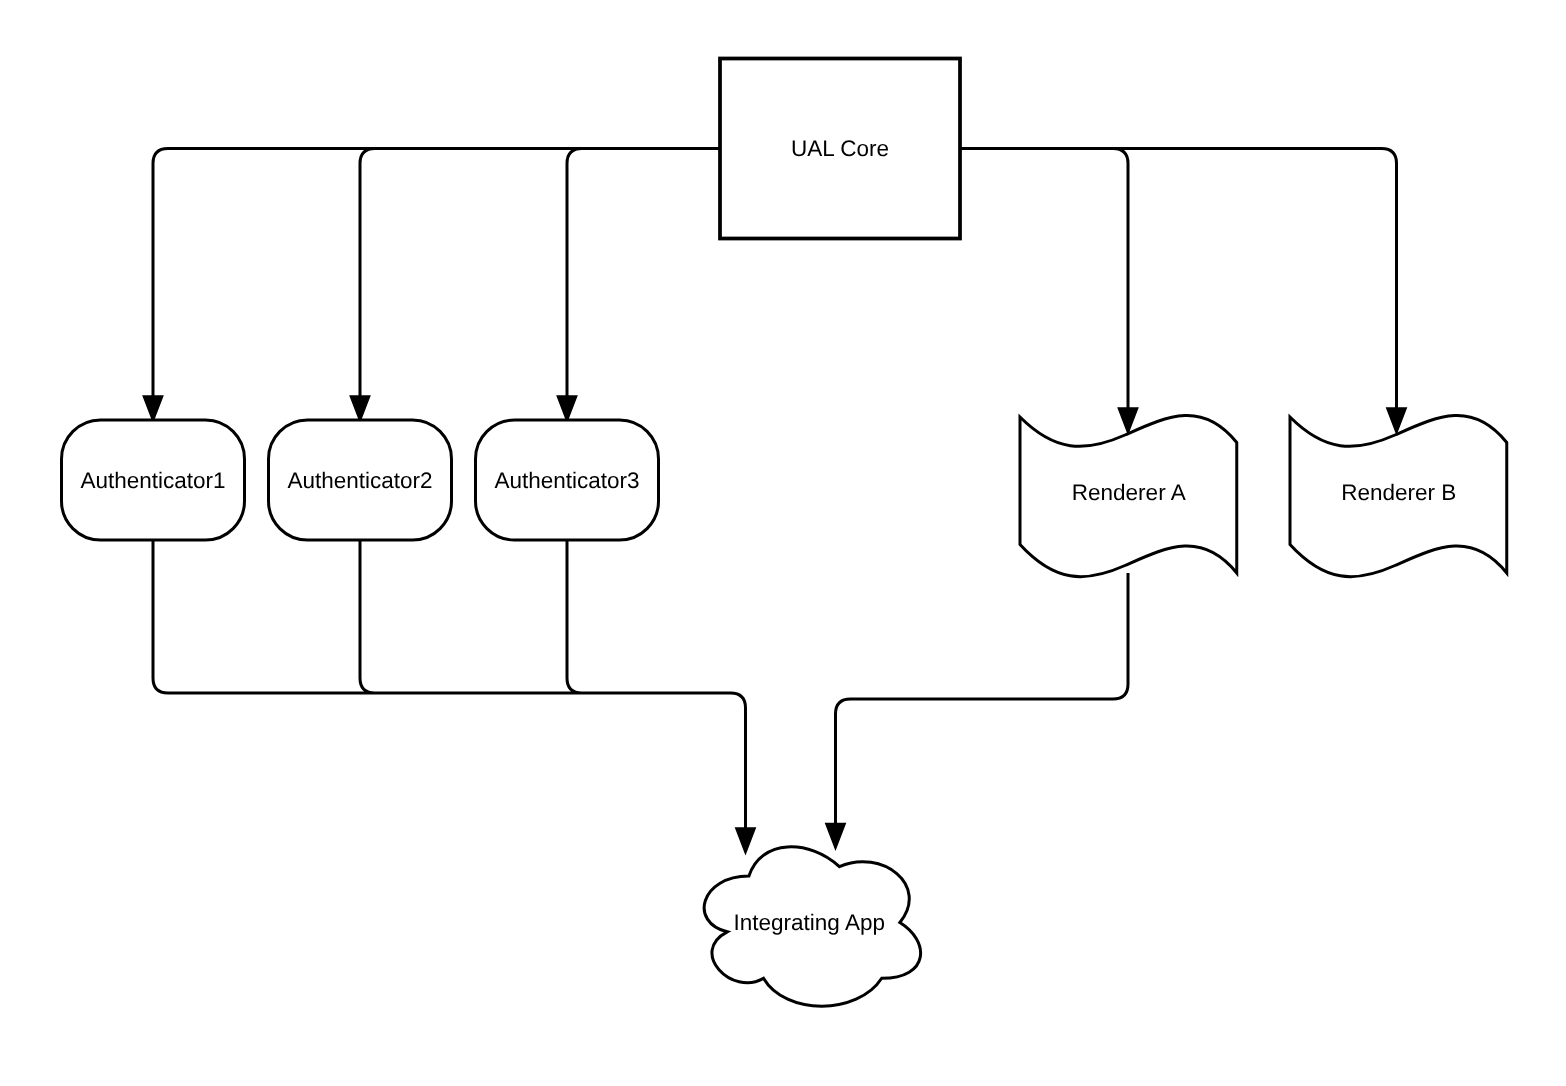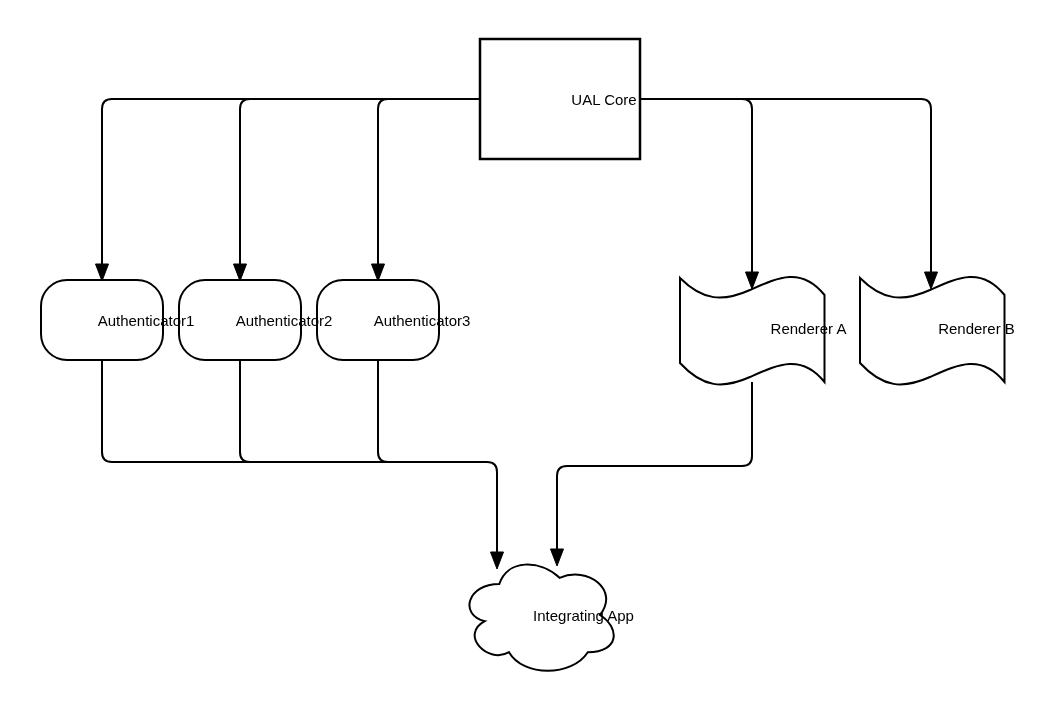--- a/index.html
+++ b/index.html
@@ -45,21 +45,20 @@
     position: absolute;
     display: flex;
     align-items: center;
     justify-content: center;
     text-align: right;
     color: #000000;
     font-size: 15px;
     line-height: 21px;
     white-space: nowrap;
     pointer-events: none;
-    padding-left: 44px;
   }
   .label .stack {
     display: flex;
     flex-direction: row;
     align-items: center;
   }
 </style>
 </head>
 <body>
 
@@ -142,19 +141,19 @@
     </span>
   </div>
 
   <div class="label" style="left:317px; top:280px; width:122px; height:80px;">
     <span class="stack">
       <span>Authenticator</span>
       <span>3</span>
     </span>
   </div>
 
-  <div class="label" style="left:680px; top:278px; width:145px; height:100px;margin-left:12px;">Renderer A</div>
+  <div class="label" style="left:680px; top:278px; width:145px; height:100px;">Renderer A</div>
 
   <div class="label" style="left:459px; top:553px; width:161px; height:124px;">Integrating App</div>
 
   <div class="label" style="left:860px; top:278px; width:145px; height:100px;">Renderer B</div>
 
 </div>
 
 </body></html>

